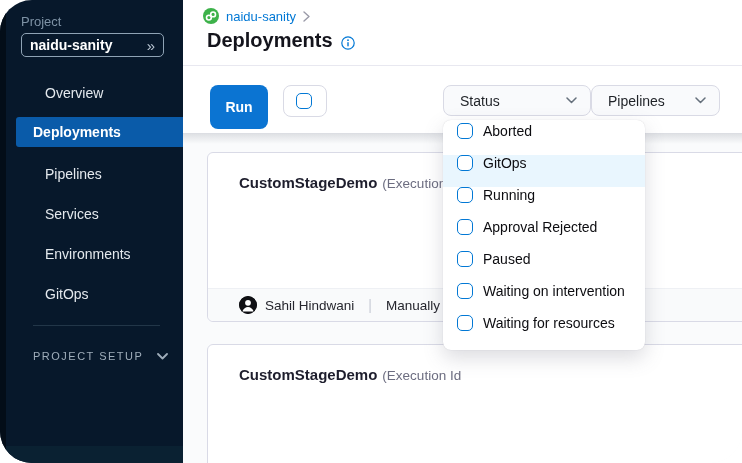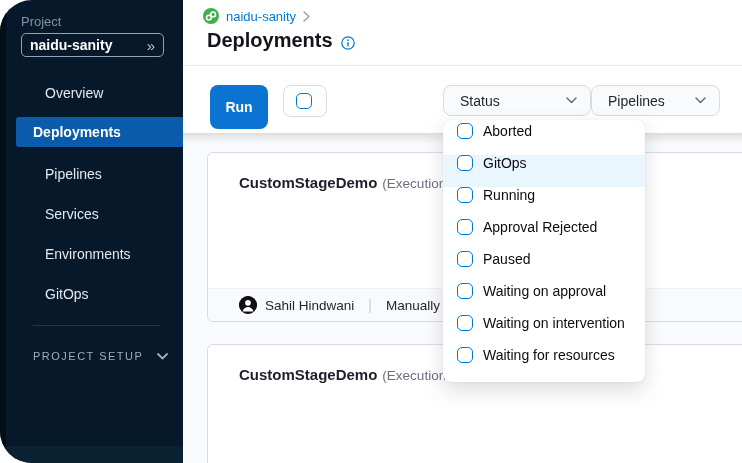--- a/index.html
+++ b/index.html
@@ -213,24 +213,20 @@
     <div class="menu-item">
       <span class="checkbox"></span>
       <span class="lbl">Approval Rejected</span>
     </div>
     <div class="menu-item">
       <span class="checkbox"></span>
       <span class="lbl">Paused</span>
     </div>
     <div class="menu-item">
       <span class="checkbox"></span>
-      <span class="lbl">Waiting on approval</span>
-    </div>
-    <div class="menu-item">
-      <span class="checkbox"></span>
       <span class="lbl">Waiting on intervention</span>
     </div>
     <div class="menu-item">
       <span class="checkbox"></span>
       <span class="lbl">Waiting for resources</span>
     </div>
   </div>
 
 </div>
 

